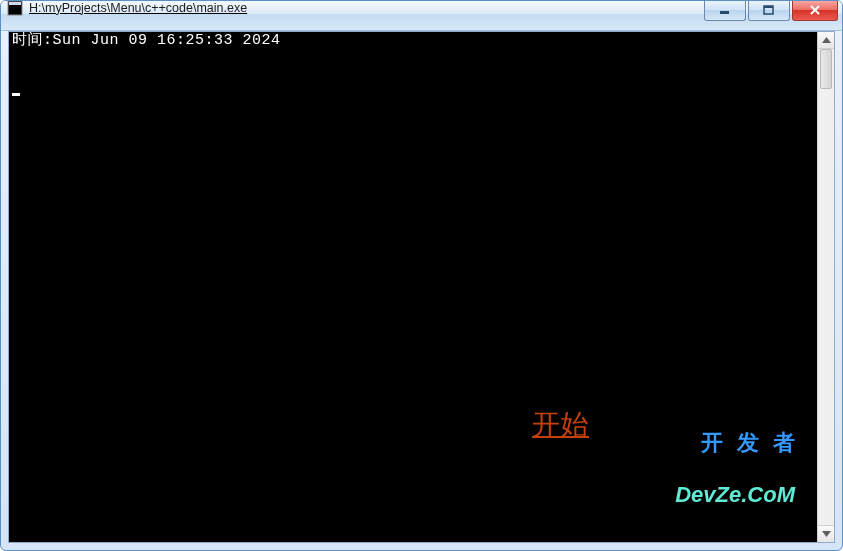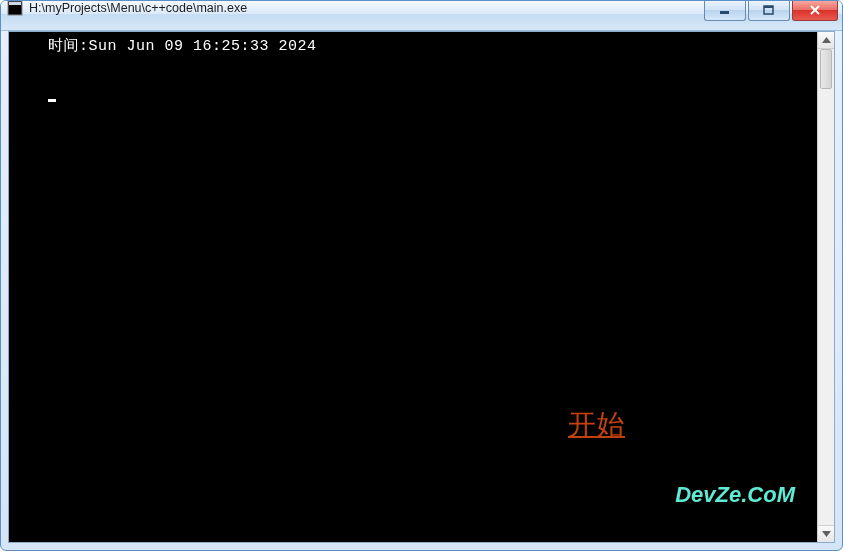--- a/index.html
+++ b/index.html
@@ -26,20 +26,21 @@
       position: relative;
     }
     .titlebar {
       height: 30px;
       background: linear-gradient(to bottom, #f4f9ff 0%, #dae9f8 45%, #c5dcf3 46%, #d8e8f8 100%);
       display: flex;
       align-items: center;
       padding: 0 0 16px 6px;
       border-bottom: 1px solid #9fbfde;
       position: relative;
+      text-decoration: underline;
     }
     .window-icon {
       width: 16px;
       height: 16px;
       margin-right: 6px;
       display: flex;
       align-items: center;
       justify-content: center;
     }
     .window-icon svg {
@@ -90,29 +91,28 @@
       flex: 1;
       margin: 0 7px 7px 7px;
       border: 1px solid #8fa9c9;
       background: #000;
       position: relative;
       display: flex;
       overflow: hidden;
     }
     .console-content {
       flex: 1;
-      padding: 6px 3px;
+      padding: 0 3px;
       font-family: "NSimSun", "SimSun", "Consolas", "Courier New", monospace;
       font-size: 15px;
       line-height: 17px;
       color: #ffffff;
       white-space: pre;
       position: relative;
       letter-spacing: 0.5px;
-      margin-left: 36px;
     }
     .cursor {
       display: inline-block;
       width: 8px;
       height: 3px;
       background: #ffffff;
       vertical-align: bottom;
       margin-bottom: -13px;
     }
     .scrollbar {
@@ -214,20 +214,21 @@
       </div>
     </div>
   </div>
 
   <div class="client-area">
     <div class="console-content"><span>时间</span>:<span>Sun Jun 09 16:25:33 2024</span>
 <span> </span>
 <span class="cursor"></span>
       <div class="start-label">开始</div>
       <div class="watermark">
+        <div class="wm-line1">开发者</div>
         <div class="wm-line2">DevZe.CoM</div>
       </div>
     </div>
 
     <div class="scrollbar">
       <div class="scroll-arrow">
         <svg width="9" height="6">
           <polygon points="4.5,0 9,6 0,6" fill="#606060"></polygon>
         </svg>
       </div>

